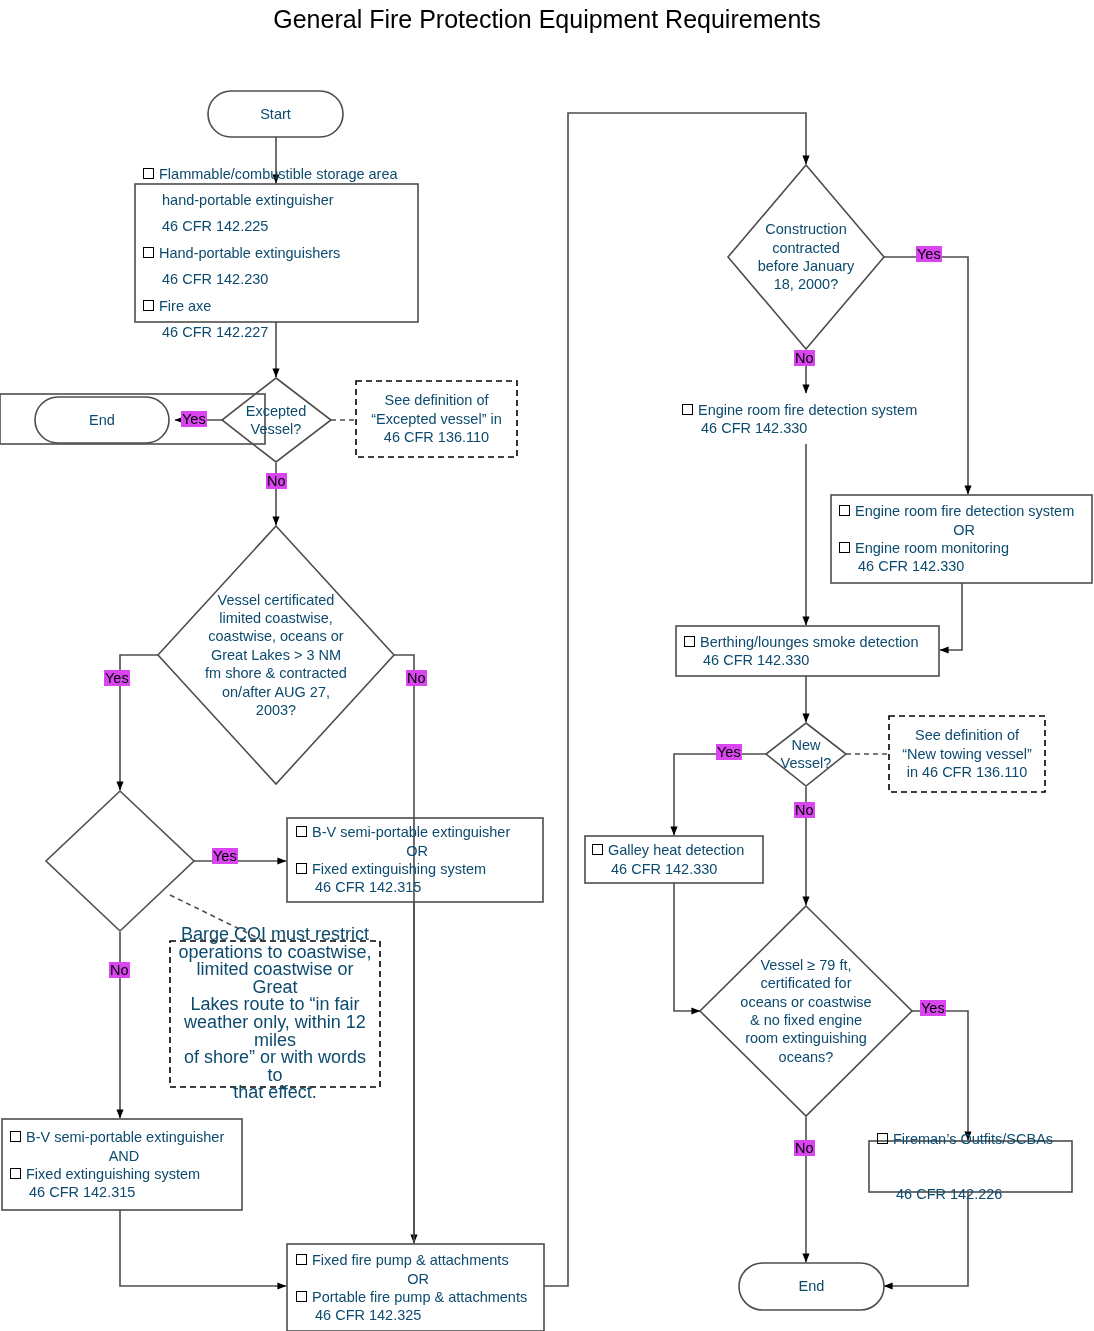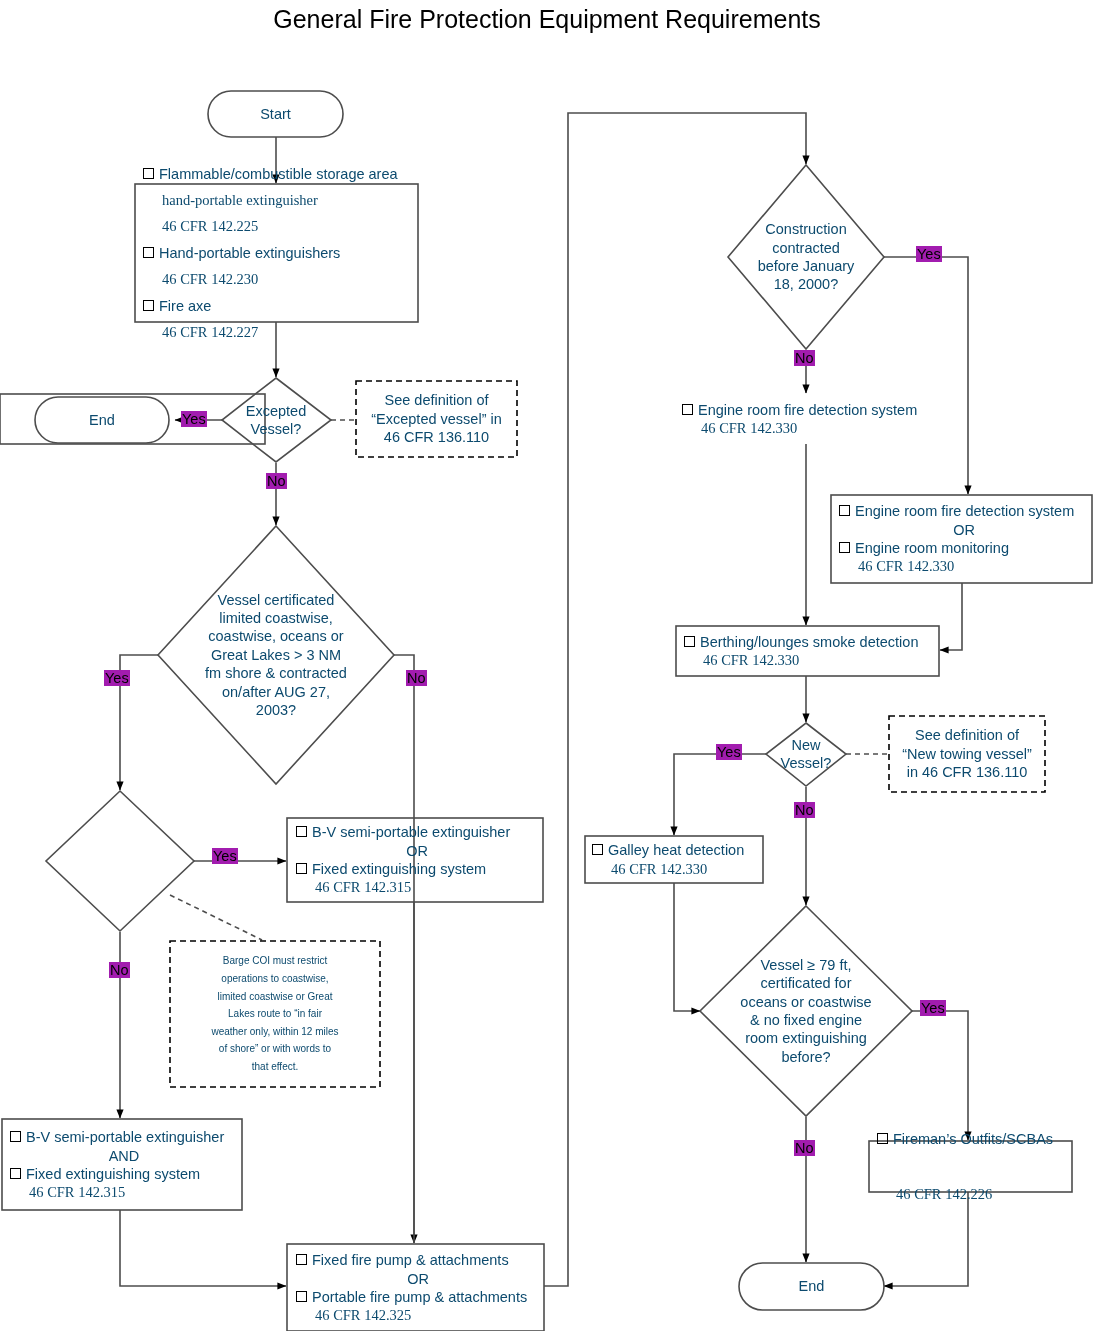--- a/index.html
+++ b/index.html
@@ -7,25 +7,25 @@
        font-family:"Liberation Sans","DejaVu Sans",sans-serif;color:#000;}
   #stage{position:relative;width:1094px;height:1331px;}
   svg{position:absolute;top:0;left:0;width:1094px;height:1331px;}
   .node-text{position:absolute;box-sizing:border-box;
              display:flex;flex-direction:column;justify-content:center;
              font-size:14.5px;line-height:18.4px;color:#0c4a6e;pointer-events:none;}
   .ctr{text-align:center;align-items:center;}
   .lst{text-align:left;}
   .title{position:absolute;left:0;top:3px;width:1094px;text-align:center;
          font-size:25px;line-height:32px;color:#000;}
-  .edge-lbl{position:absolute;font-size:14.5px;line-height:16px;color:#000;background:#a21caf;padding:0 1px;}
+  .edge-lbl{position:absolute;font-size:14.5px;line-height:16px;color:#000;background:#d946ef;padding:0 1px;}
   .li{display:block;white-space:nowrap;}
   .li .bx{display:inline-block;width:9px;height:9px;border:1.6px solid #000;
           margin-right:5px;vertical-align:0px;}
-  .sub{display:block;white-space:nowrap;padding-left:19px;font-family:Liberation Serif, serif;}
+  .sub{display:block;white-space:nowrap;padding-left:19px;}
   .mid{display:block;text-align:center;}
 </style>
 </head>
 <body>
 
 <div id="stage">
 
   <div class="title">General Fire Protection Equipment Requirements</div>
 
   <svg viewBox="0 0 1094 1331">
@@ -168,21 +168,21 @@
     </div>
 
 
   <div class="node-text lst" style="left:296px;top:820px;width:242px;height:80px;">
       <span class="li"><span class="bx"></span>B-V semi-portable extinguisher</span>
       <span class="mid">OR</span>
       <span class="li"><span class="bx"></span>Fixed extinguishing system</span>
       <span class="sub">46 CFR 142.315</span>
     </div>
 
-  <div class="node-text ctr" style="left:174px;top:944px;width:202px;height:140px;font-size:10px;line-height:17.6px;">
+  <div class="node-text ctr" style="left:174px;top:944px;width:202px;height:140px;font-size:18px;line-height:17.6px;">
       <span class="mid">Barge COI must restrict</span>
       <span class="mid">operations to coastwise,</span>
       <span class="mid">limited coastwise or Great</span>
       <span class="mid">Lakes route to “in fair</span>
       <span class="mid">weather only, within 12 miles</span>
       <span class="mid">of shore” or with words to</span>
       <span class="mid">that effect.</span>
     </div>
 
   <div class="node-text lst" style="left:10px;top:1122px;width:228px;height:86px;">
@@ -238,21 +238,21 @@
       <span class="li"><span class="bx"></span>Galley heat detection</span>
       <span class="sub">46 CFR 142.330</span>
     </div>
 
   <div class="node-text ctr" style="left:716px;top:952px;width:180px;height:118px;">
       <span class="mid">Vessel ≥ 79 ft,</span>
       <span class="mid">certificated for</span>
       <span class="mid">oceans or coastwise</span>
       <span class="mid">&amp; no fixed engine</span>
       <span class="mid">room extinguishing</span>
-      <span class="mid">before?</span>
+      <span class="mid">oceans?</span>
     </div>
 
   <div class="node-text lst" style="left:877px;top:1143px;width:192px;height:47px;gap:36px;">
       <span class="li"><span class="bx"></span>Fireman’s Outfits/SCBAs</span>
       <span class="sub">46 CFR 142.226</span>
     </div>
 
   <div class="edge-lbl" style="left:181px;top:411px;">Yes</div>
   <div class="edge-lbl" style="left:266px;top:473px;">No</div>
   <div class="edge-lbl" style="left:104px;top:670px;">Yes</div>

